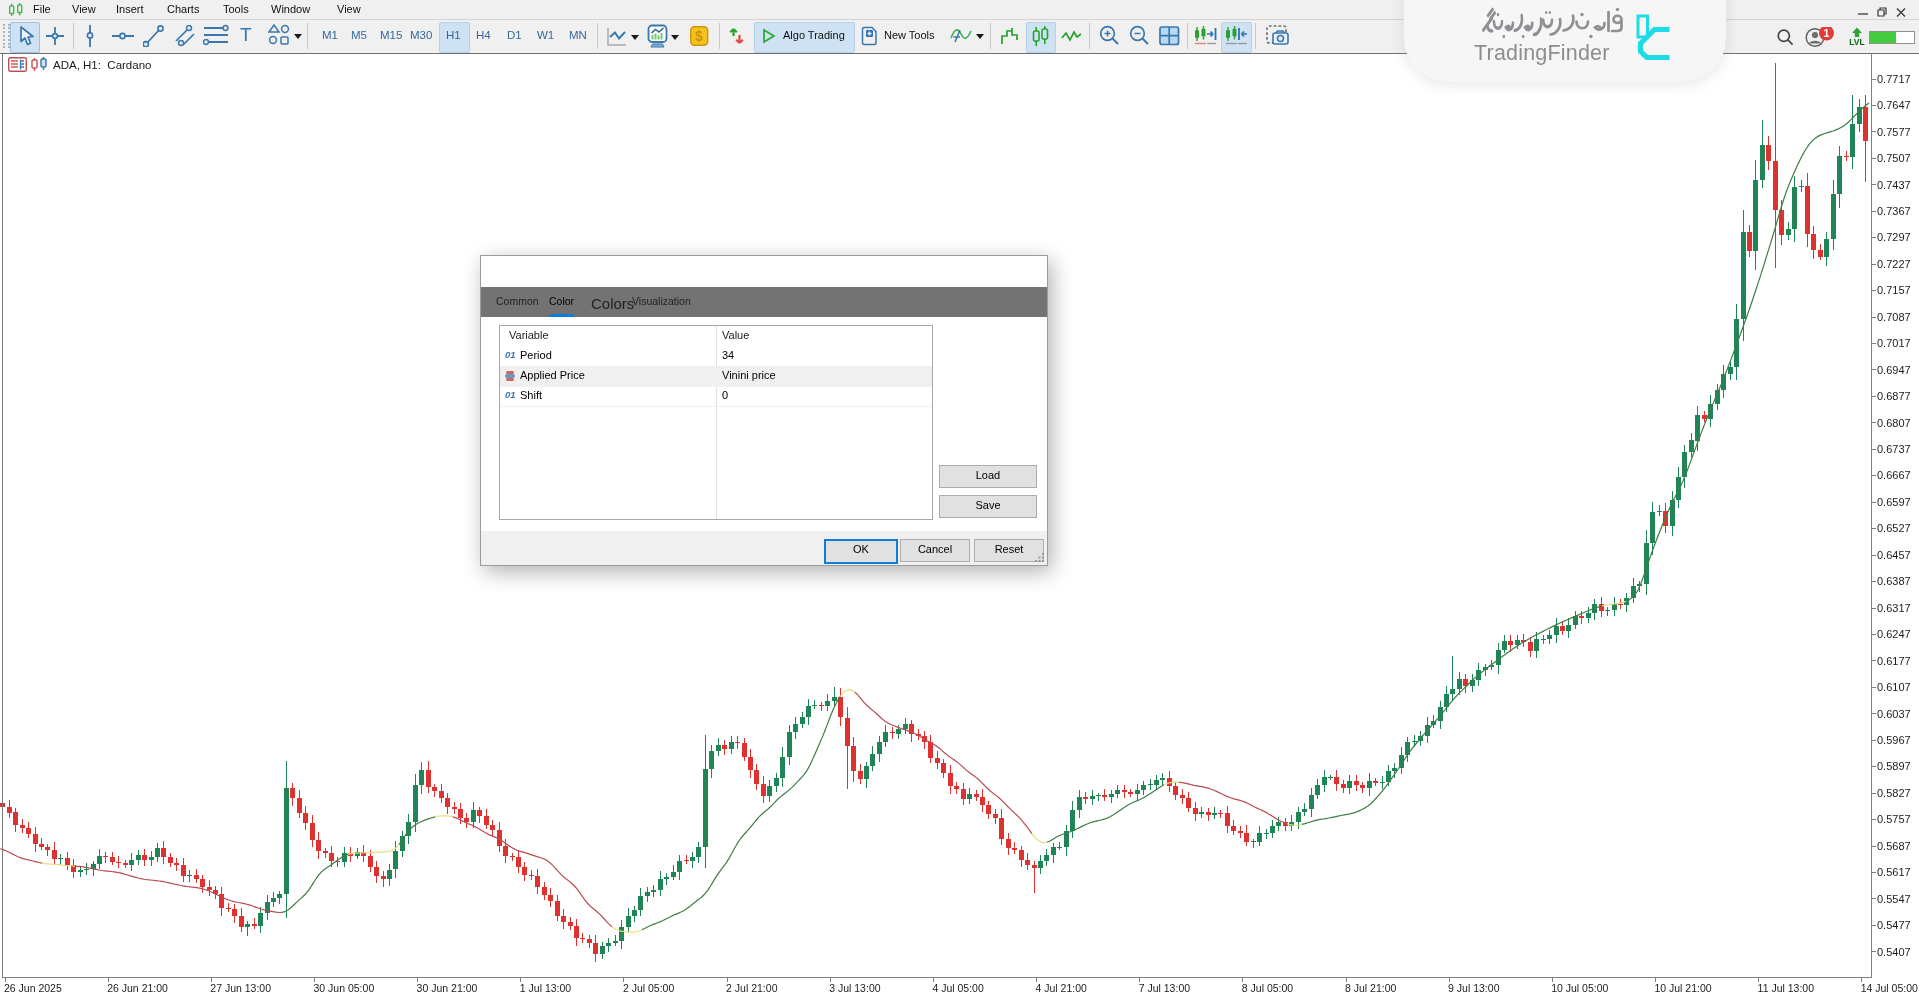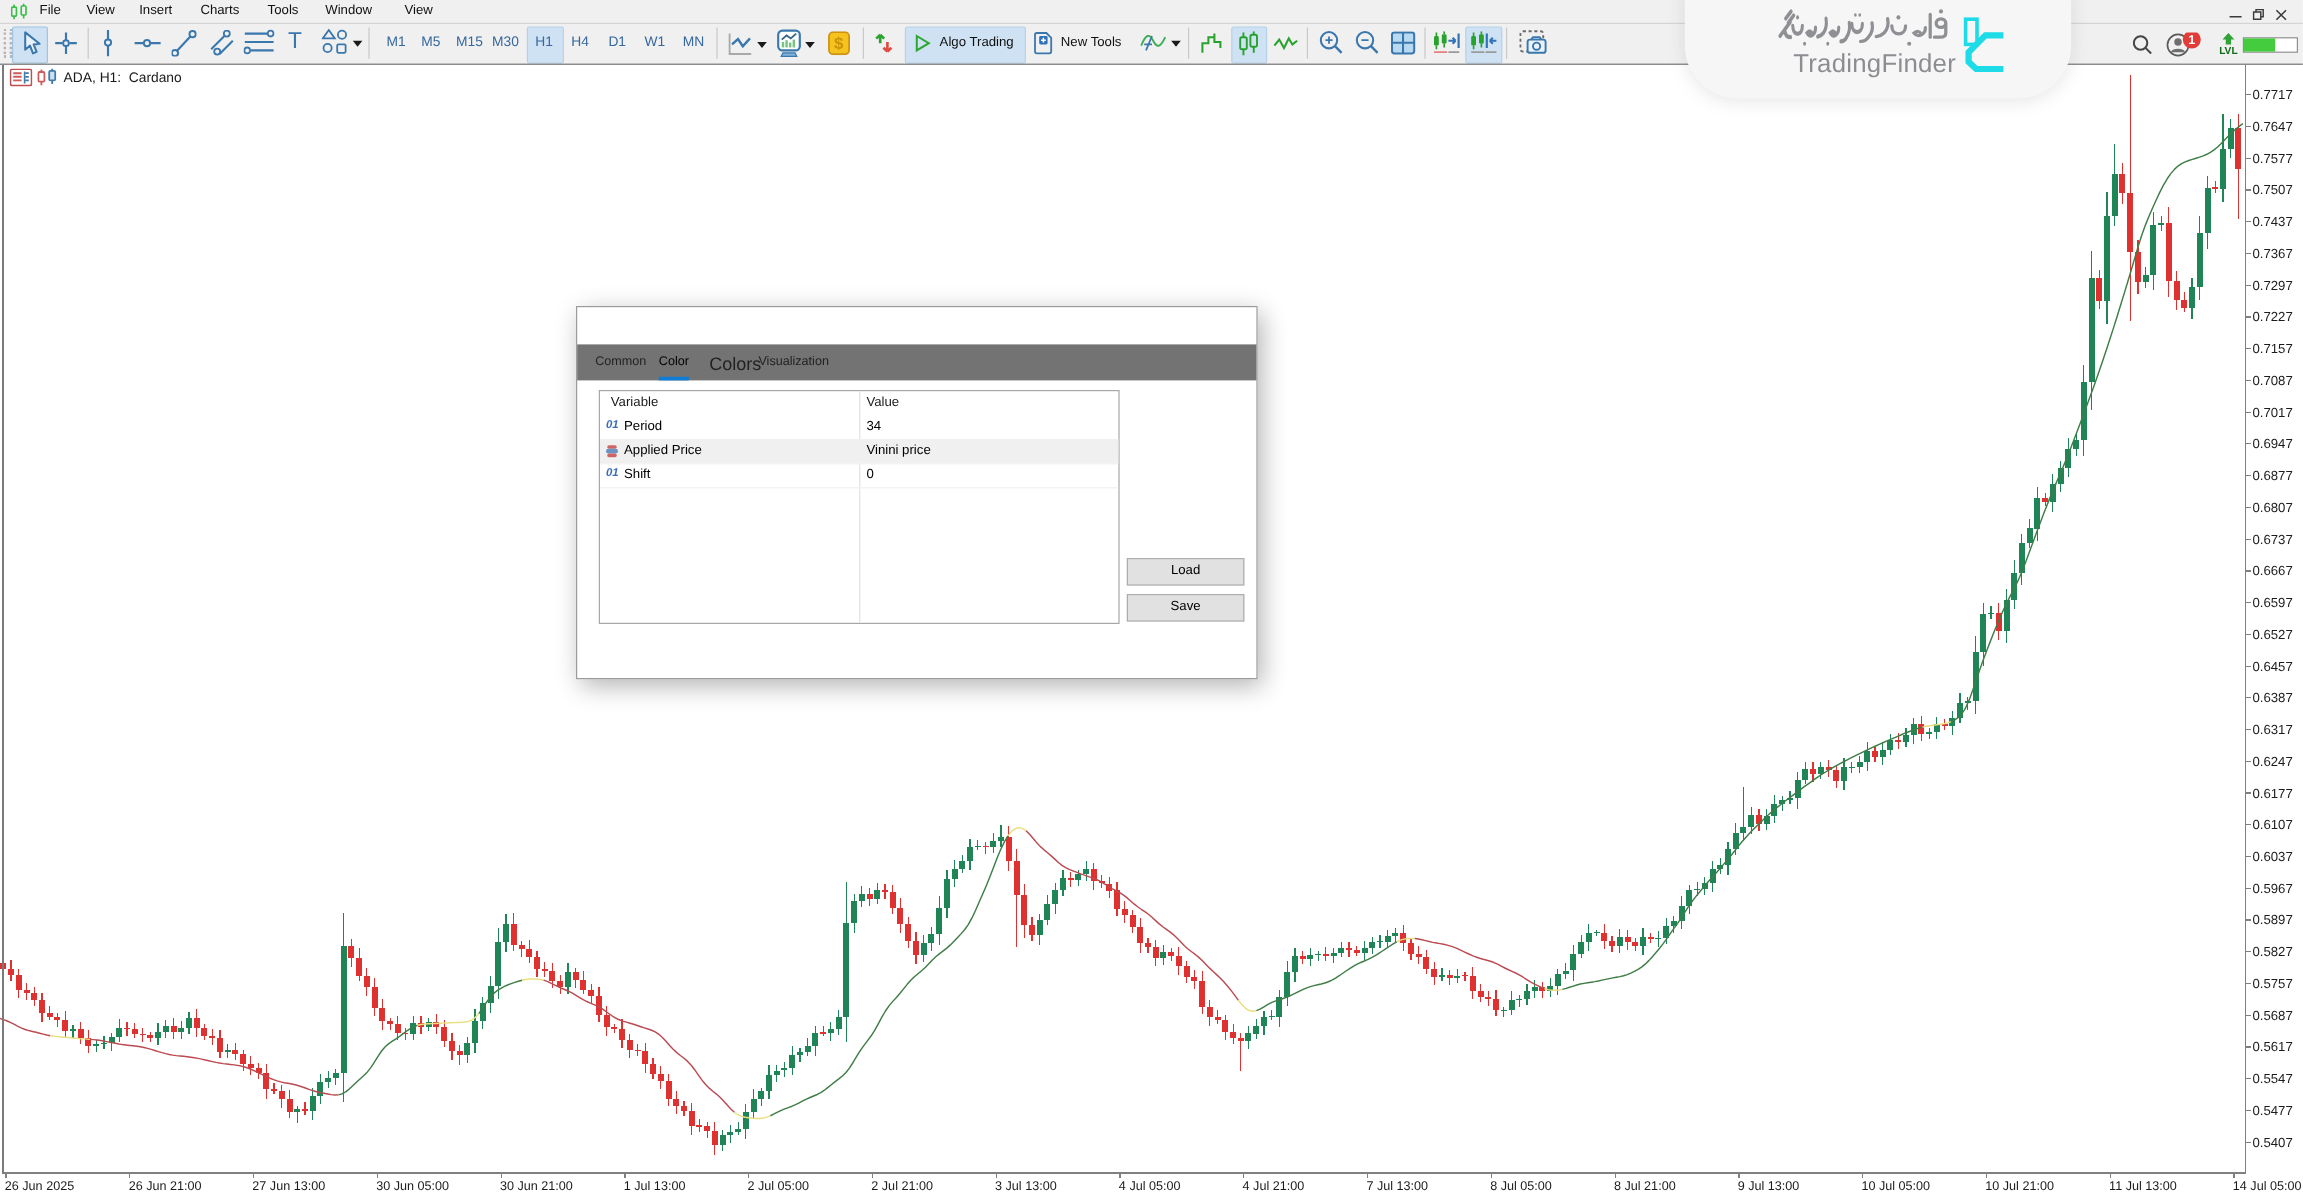--- a/index.html
+++ b/index.html
@@ -653,21 +653,21 @@
       <path d="M1516 23 C1516 29.5 1509.5 31.5 1506.5 27.5 Q1510.5 24.5 1512.5 28.5"></path>
       <circle cx="1503.5" cy="36.5" r="1.7" fill="#8f9094" stroke="none"></circle>
       <path d="M1501.5 15.5 Q1503 23 1498.5 27.5 Q1496 30 1492 30.5"></path>
       <path d="M1489.5 23 C1489.5 29.5 1483 31.5 1480 27.5 Q1484 24.5 1486 28.5"></path>
       <circle cx="1477" cy="36.5" r="1.7" fill="#8f9094" stroke="none"></circle>
       <path d="M1474.5 21.5 C1474.5 30.5 1463.5 30.5 1463.5 21.5"></path>
       <circle cx="1469" cy="14.5" r="1.7" fill="#8f9094" stroke="none"></circle>
       <path d="M1461 31 Q1454.5 31 1454.5 24.5 L1460.5 18.5 M1454.5 24.5 L1449 30 M1455.5 15.5 L1461.5 9.5 M1458.5 19 L1464.5 13"></path>
     </g>
   </svg>
-<div style="position:absolute;left:1474px;top:41px;width:156px;text-align:right;font-size:21.5px;letter-spacing:0.2px;color:#8c8d91">TradingFinder</div>
+<div style="position:absolute;left:1474px;top:41px;width:156px;text-align:left;font-size:21.5px;letter-spacing:0.2px;color:#8c8d91">TradingFinder</div>
 <svg style="position:absolute;left:1630px;top:10px" width="50" height="56" viewBox="0 0 50 56" fill="none">
     <rect x="8" y="6" width="9.5" height="21" stroke="#1edbe8" stroke-width="3"></rect>
     <path d="M39.5 19.5 H24.5 L10.5 33.5 V41.5 L16.8 47.5 H39.5" stroke="#1edbe8" stroke-width="5.2"></path>
   </svg>
 <svg style="position:absolute;left:1855px;top:5px" width="64" height="14" viewBox="0 0 64 14" fill="none">
     <path d="M3 9 H13" stroke="#3a3a3a" stroke-width="1.3"></path>
     <path d="M23 5 H29 V11 H23 Z" stroke="#3a3a3a" stroke-width="1.2"></path>
     <path d="M25 5 V3 H31 V9 H29" stroke="#3a3a3a" stroke-width="1.2"></path>
     <path d="M42 3.5 L50 11.5 M50 3.5 L42 11.5" stroke="#3a3a3a" stroke-width="1.3"></path>
   </svg>
@@ -713,12 +713,27 @@
       <div style="position:absolute;left:20px;top:43px;color:#000">Applied Price</div>
       <div style="position:absolute;left:222px;top:43px;color:#000">Vinini price</div>
       <div style="position:absolute;left:0;top:60px;width:100%;height:1px;background:#f0f0f0"></div>
       <span style="position:absolute;left:5px;top:63px;font-size:9.5px;font-weight:bold;color:#3b6fb5;font-style:italic">01</span>
       <div style="position:absolute;left:20px;top:63px;color:#000">Shift</div>
       <div style="position:absolute;left:222px;top:63px;color:#000">0</div>
       <div style="position:absolute;left:0;top:80px;width:100%;height:1px;background:#f0f0f0"></div>
     </div>
     <div class="wbtn" style="left:458px;top:209px;width:96px;height:21px">Load</div>
     <div class="wbtn" style="left:458px;top:239px;width:96px;height:21px">Save</div>
+    <div style="position:absolute;left:0;bottom:0;width:100%;height:34px;background:#f0f0f0">
+      <div class="wbtn" style="left:343px;top:8px;width:70px;height:21px;border:2px solid #0d7dd8;line-height:17px">OK</div>
+      <div class="wbtn" style="left:419px;top:8px;width:68px;height:21px">Cancel</div>
+      <div class="wbtn" style="left:493px;top:8px;width:68px;height:21px">Reset</div>
+      <svg style="position:absolute;right:2px;bottom:2px" width="10" height="10" viewBox="0 0 10 10">
+        <g fill="#999">
+          <rect x="7" y="7" width="2" height="2"></rect>
+          <rect x="7" y="3.5" width="2" height="2"></rect>
+          <rect x="7" y="0" width="2" height="2"></rect>
+          <rect x="3.5" y="7" width="2" height="2"></rect>
+          <rect x="3.5" y="3.5" width="2" height="2"></rect>
+          <rect x="0" y="7" width="2" height="2"></rect>
+        </g>
+      </svg>
+    </div>
   </div>
 </body></html>

